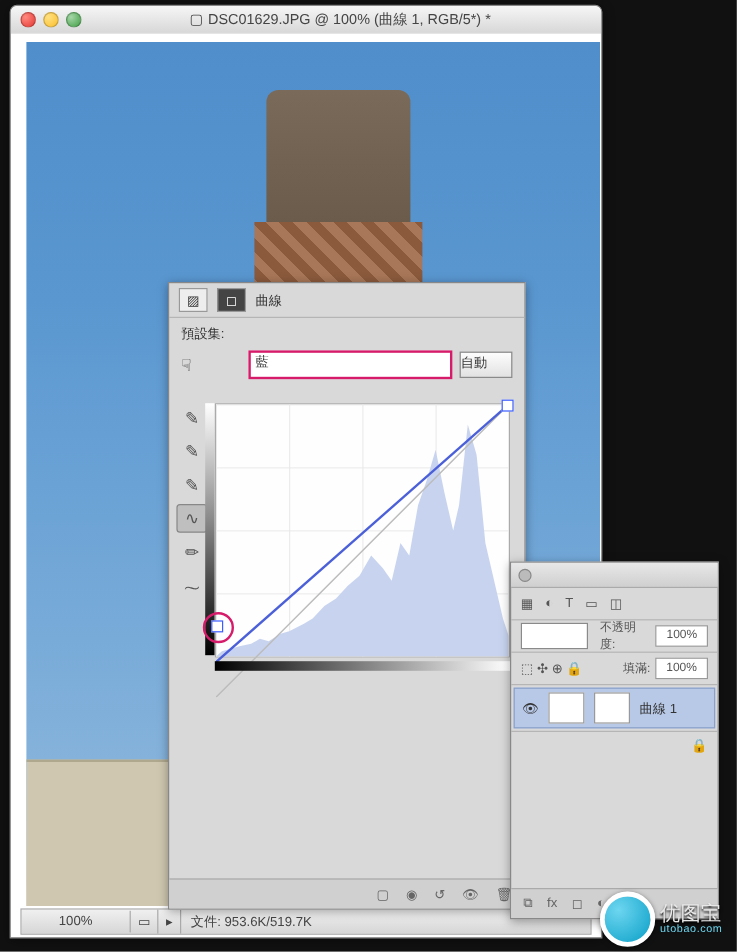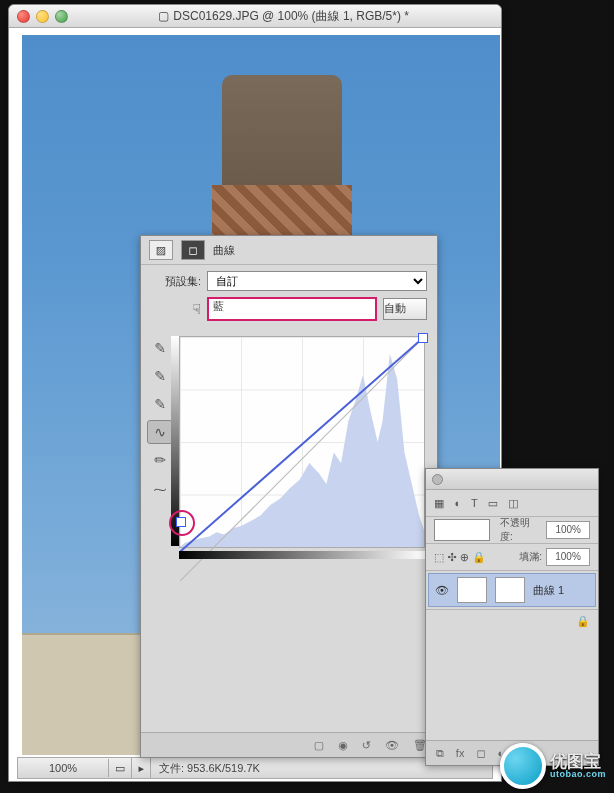--- a/index.html
+++ b/index.html
@@ -21,21 +21,21 @@
 .sb .fs{padding-left:8px}
 .panel{position:absolute;background:#d9d9d9;border:1px solid #888;box-shadow:0 2px 8px rgba(0,0,0,.35)}
 .p1{left:140px;top:235px;width:296px;height:521px}
 .phead{height:20px;background:linear-gradient(#e8e8e8,#cfcfcf);border-bottom:1px solid #aaa;display:flex;align-items:center;padding:0 6px;gap:6px}
 .phead .x{width:9px;height:9px;border-radius:50%;background:#bbb;border:1px solid #888}
 .tabrow{height:28px;display:flex;align-items:center;border-bottom:1px solid #b5b5b5;padding:0 8px;gap:8px}
 .sq{width:22px;height:18px;background:#eee;border:1px solid #999;display:flex;align-items:center;justify-content:center}
 .sq.k{background:#444;color:#fff}
 .form{padding:6px 10px}
 .row{display:flex;align-items:center;margin-bottom:6px;gap:6px}
-.row label{width:50px;text-align:right}
+.row label{width:50px;}
 select,.sel{flex:1;height:20px;background:#fff;border:1px solid #8a8a8a;font-size:11px;padding:0 4px}
 .sel.red{border:2px solid #d61b6a;color:#333}
 .btn{width:42px;height:20px;background:linear-gradient(#fdfdfd,#e2e2e2);border:1px solid #8a8a8a;text-align:left;line-height:18px;font-size:11px}
 .tools{position:absolute;left:6px;top:100px;width:26px;display:flex;flex-direction:column;gap:4px}
 .tool{width:24px;height:22px;border:1px solid transparent;display:flex;align-items:center;justify-content:center;font-size:14px;color:#555}
 .tool.sel2{background:#bfbfbf;border:1px solid #888;border-radius:3px}
 .graph{position:absolute;left:38px;top:100px;right:12px;height:210px;background:#fefefe;border:1px solid #aaa}
 .grid{position:absolute;inset:0;background:linear-gradient(#e8e8e8 1px,transparent 1px) 0 0/100% 25%,linear-gradient(90deg,#e8e8e8 1px,transparent 1px) 0 0/25% 100%}
 .hist{position:absolute;left:0;right:0;bottom:0;height:100%}
 .hist svg{width:100%;height:100%}
@@ -50,21 +50,21 @@
 .p2{left:425px;top:468px;width:172px;height:296px}
 .ic-row{height:26px;border-bottom:1px solid #b5b5b5;display:flex;align-items:center;padding:0 8px;gap:10px;color:#555}
 .field{display:flex;align-items:center;gap:4px;font-size:10px}
 .pct{width:42px;height:16px;background:#fff;border:1px solid #999;text-align:center;line-height:16px;font-size:10px}
 .layer{height:32px;background:#b8c9e8;border:1px solid #8aa0c8;display:flex;align-items:center;gap:8px;padding:0 6px;margin:2px}
 .thumb{width:28px;height:24px;background:#fff;border:1px solid #999}
 .lk{height:22px;border-top:1px solid #b5b5b5;display:flex;justify-content:flex-end;padding:0 8px;align-items:center;color:#666}
 .layfoot{position:absolute;left:0;right:0;bottom:0;height:24px;background:#d0d0d0;border-top:1px solid #aaa;display:flex;align-items:center;gap:12px;padding:0 10px;color:#666}
 .logo{position:absolute;right:4px;bottom:4px;width:110px;height:46px;display:flex;align-items:center;gap:4px}
 .ball{width:38px;height:38px;border-radius:50%;background:radial-gradient(circle at 30% 30%,#6dd6f0,#0a9fc7);border:4px solid #fff;box-shadow:0 1px 4px rgba(0,0,0,.5)}
-.logot{color:#fff;font-weight:bold;line-height:1}
+.logot{color:#fff;font-weight:normal;line-height:1}
 .logot .big{font-size:17px;color:#e8e8e8;text-shadow:0 1px 2px #000}
 .logot .sm{font-size:9px;color:#6dd6f0;letter-spacing:.5px}
 </style>
 </head>
 <body>
 
 <div class="win">
   <div class="tb">
     <div class="dot r"></div>
     <div class="dot y"></div>
@@ -91,23 +91,20 @@
 
 <div class="panel p1">
   <div class="tabrow">
     <div class="sq">▨</div>
     <div class="sq k">◻</div>
     <span>曲線</span>
   </div>
   <div class="form">
     <div class="row">
       <label>預設集:</label>
-      <select class="sel">
-        <option>自訂</option>
-      </select>
     </div>
     <div class="row">
       <label style="font-size:14px">☟</label>
       <div class="sel red">藍</div>
       <div class="btn">自動</div>
     </div>
   </div>
 
   <div class="tools">
     <div class="tool">✎</div>

